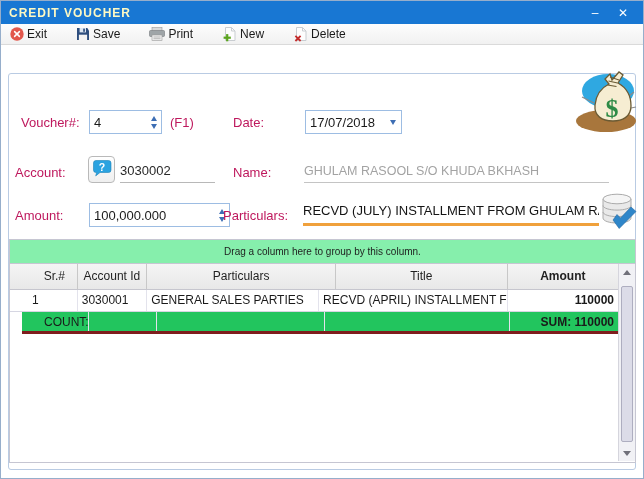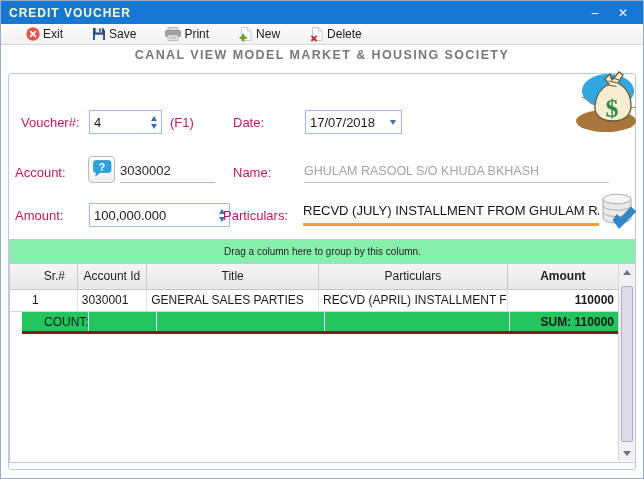--- a/index.html
+++ b/index.html
@@ -19,21 +19,21 @@
   .win-controls { position:absolute; right:6px; top:0; height:23px; display:flex; }
   .winbtn {
     width:28px; height:23px; display:flex; align-items:center; justify-content:center;
     color:#FFFFFF; font-size:12px; cursor:pointer;
   }
   
   .toolbar {
     position:absolute; left:0; top:23px; width:100%; height:21px;
     background:linear-gradient(#FDFDFD,#F1F1F1);
     border-bottom:1px solid #DADADA;
-    display:flex; align-items:center; padding-left:19px;
+    display:flex; align-items:center; padding-left:3px;
   }
   .tbtn {
     display:flex; align-items:center; gap:3px; padding:1px 5px; margin-right:17px;
     font-size:12px; color:#1A1A1A; cursor:pointer; border:1px solid transparent;
   }
   .tbtn svg { display:block; }
   
   .heading {
     position:absolute; left:0; top:47px; width:100%; text-align:center;
     color:#77787B; font-size:12.5px; font-weight:bold; letter-spacing:1.4px;
@@ -174,21 +174,20 @@
           <svg width="15" height="15" viewBox="0 0 15 15">
             <path d="M3.5 0.5 h6 l3.5 3.5 v9.5 h-9.5 z" fill="#FDFDFD" stroke="#C9CDD1"></path>
             <path d="M9.5 0.5 v3.5 h3.5" fill="none" stroke="#C9CDD1"></path>
             <path d="M2.4 8.8 L7.6 14 M7.6 8.8 L2.4 14" stroke="#C32B2B" stroke-width="1.8"></path>
           </svg>
         </span>
       <span>Delete</span>
     </div>
   </div>
 
-  <div class="heading">CANAL VIEW MODEL MARKET &amp; HOUSING SOCIETY</div>
 
   <div class="formbox"></div>
 
   <div class="imgwrap" style="left:572px; top:64px;">
     <svg width="66" height="74" viewBox="0 0 66 74">
       <ellipse cx="35" cy="26" rx="26" ry="17" fill="#2FA8E1"></ellipse>
       <ellipse cx="33" cy="56" rx="30" ry="11" fill="#A8763C"></ellipse>
       <g stroke="#8A8A8A" stroke-width="1.2">
         <line x1="9" y1="32" x2="21" y2="38"></line>
         <line x1="61" y1="27" x2="51" y2="35"></line>
@@ -254,22 +253,22 @@
 
   <div class="grid">
     <div class="group-panel">
       <span>Drag a column here to group by this column.</span>
     </div>
     <div class="grid-body">
       <div class="grid-main">
         <div class="hdr-row">
           <div class="hdr-cell c0">Sr.#</div>
           <div class="hdr-cell c1">Account Id</div>
+          <div class="hdr-cell c3">Particulars</div>
           <div class="hdr-cell c2">Title</div>
-          <div class="hdr-cell c3">Particulars</div>
           <div class="hdr-cell c4">Amount</div>
         </div>
         <div class="data-row">
           <div class="cell c0">1</div>
           <div class="cell c1">3030001</div>
           <div class="cell c2">GENERAL SALES PARTIES</div>
           <div class="cell c3">RECVD (APRIL) INSTALLMENT FRO...</div>
           <div class="cell c4 num">110000</div>
         </div>
         <div class="sum-row">

